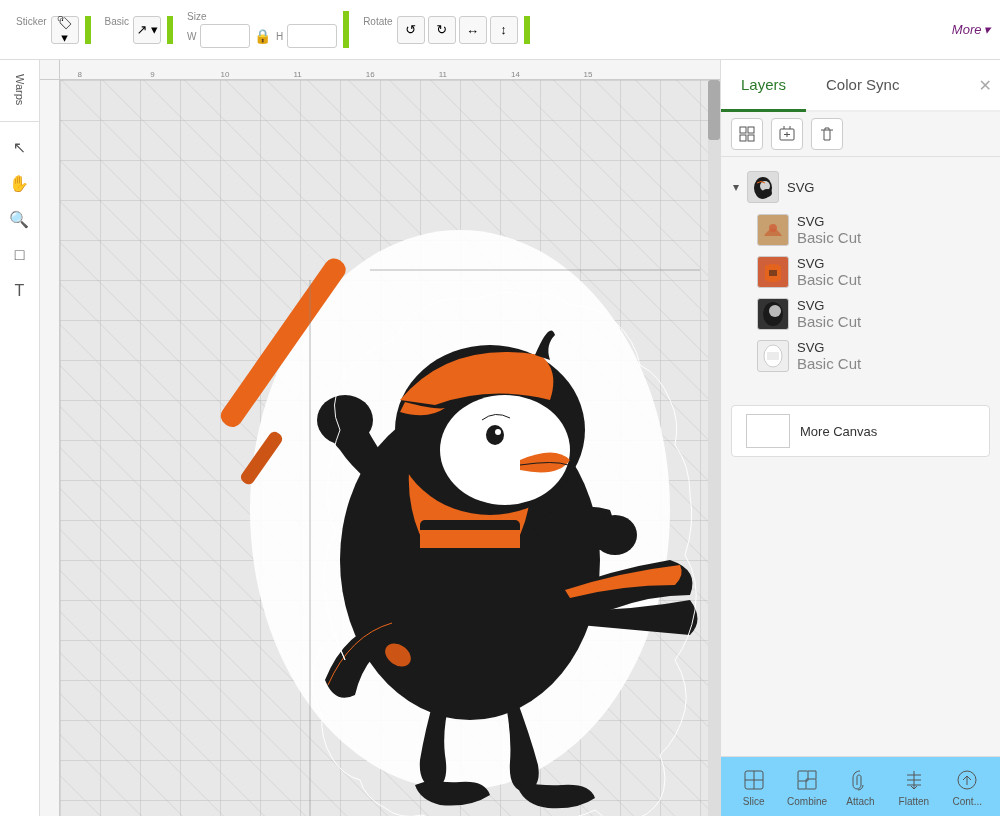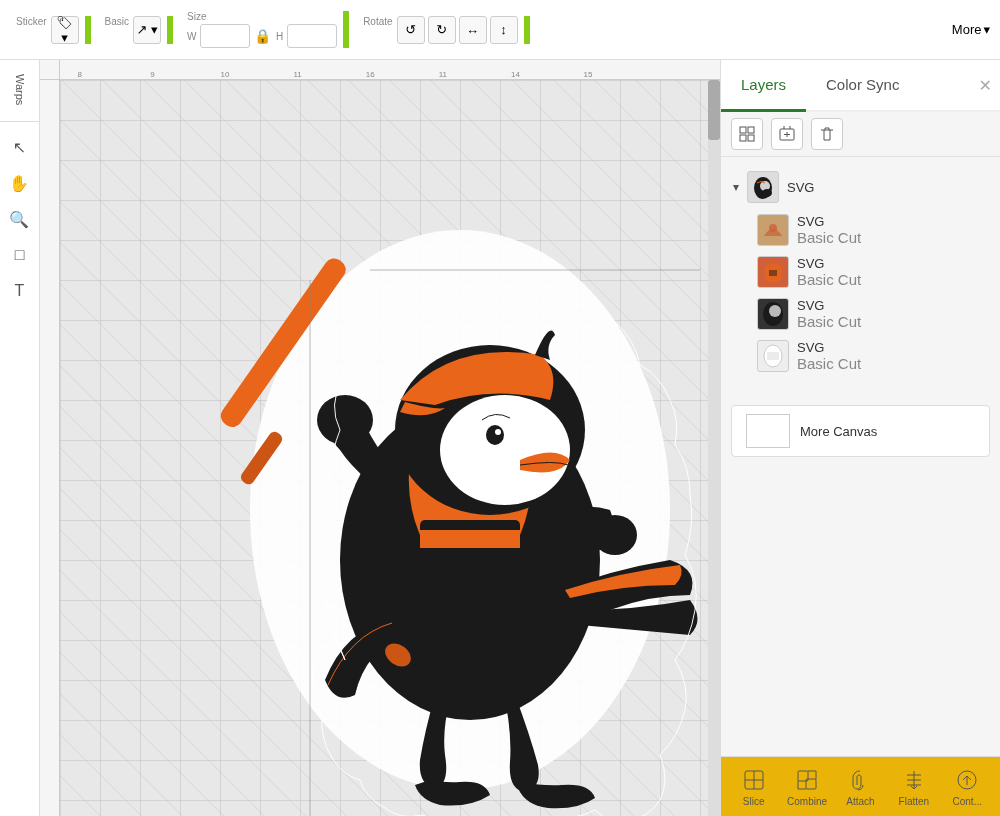--- a/index.html
+++ b/index.html
@@ -47,24 +47,25 @@
       display: flex;
       align-items: center;
       justify-content: center;
       font-size: 13px;
     }
     .more-btn {
       background: none;
       border: none;
       cursor: pointer;
       font-size: 13px;
-      color: #000000;
+      color: #701a75;
       display: flex;
       align-items: center;
       gap: 2px;
+      font-style: italic;
     }
     .lock-icon { color: #aaa; font-size: 14px; }
 
     
     .main {
       display: flex;
       flex: 1;
       overflow: hidden;
     }
 
@@ -307,21 +308,21 @@
       width: 44px;
       height: 34px;
       background: #fff;
       border: 1px solid #ccc;
       flex-shrink: 0;
     }
 
     
     .bottom-toolbar {
       height: 60px;
-      background: #eab308;
+      background: #7dd3fc;
       border-top: 1px solid #ddd;
       display: flex;
       align-items: center;
       justify-content: space-around;
       padding: 4px 6px;
     }
     .bottom-btn {
       display: flex;
       flex-direction: column;
       align-items: center;

